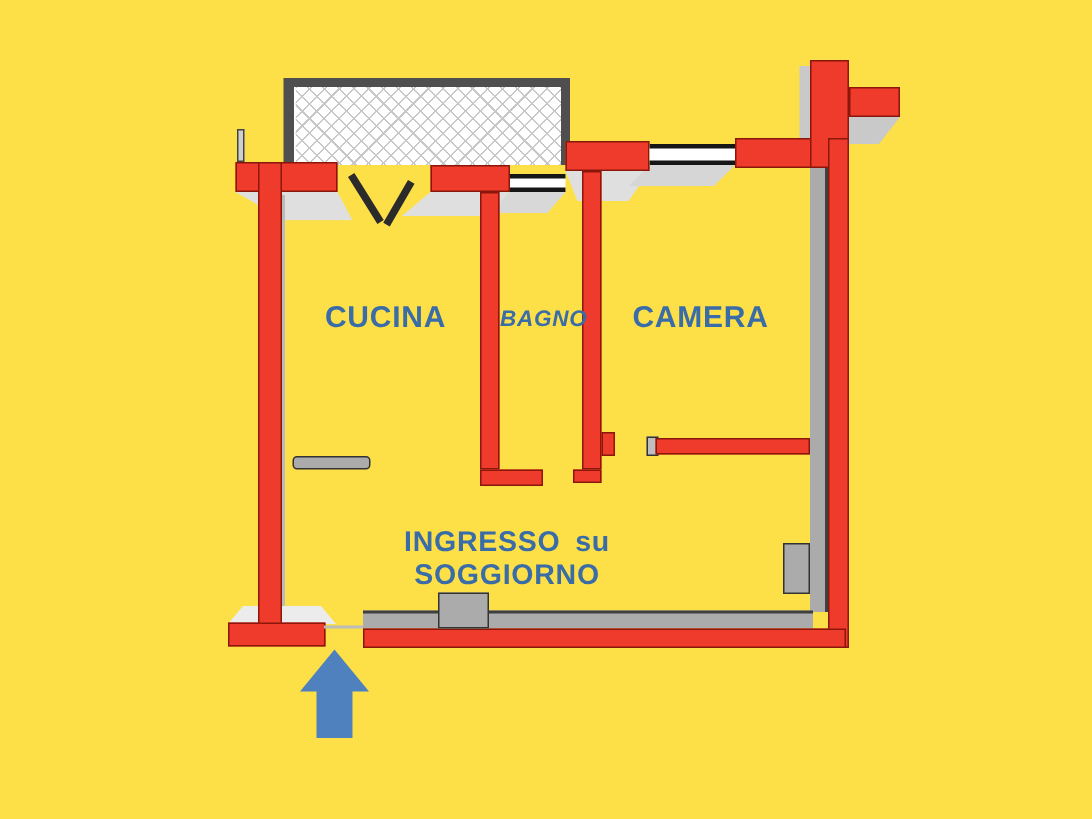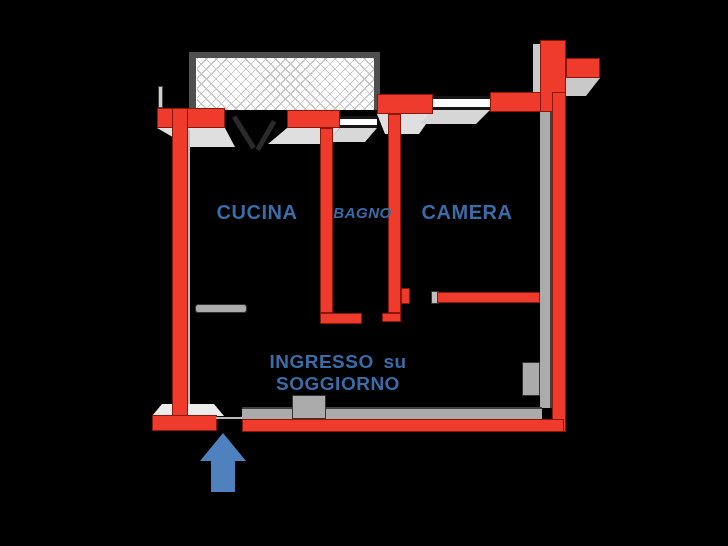--- a/index.html
+++ b/index.html
@@ -1,17 +1,17 @@
 <!DOCTYPE html>
 <html style="--wall-red: #EE3B2C; --wall-outline: #8B170B; --bevel-gray: #ABABAB; --bevel-light: #DFDFDF; --frame-dark: #4F4F4F; --window-black: #161616; --label-blue: #3A6CA8; --arrow-blue: #4E81BD; --door-dark: #2B2B2B;"><head>
 <meta charset="utf-8">
 <style>
   html,body{margin:0;padding:0;background:#fff;}
   #stage{
-    position:relative;width:728px;height:546px;background:#000000;overflow:hidden;
+    position:relative;width:728px;height:546px;background:#fde047;overflow:hidden;
     font-family:"Liberation Sans", sans-serif;
   }
   
   .wall{
     position:absolute;box-sizing:border-box;
     background:var(--wall-red,#EE3B2C);
     border:1px solid var(--wall-outline,#8B170B);
   }
   
   .gray{

